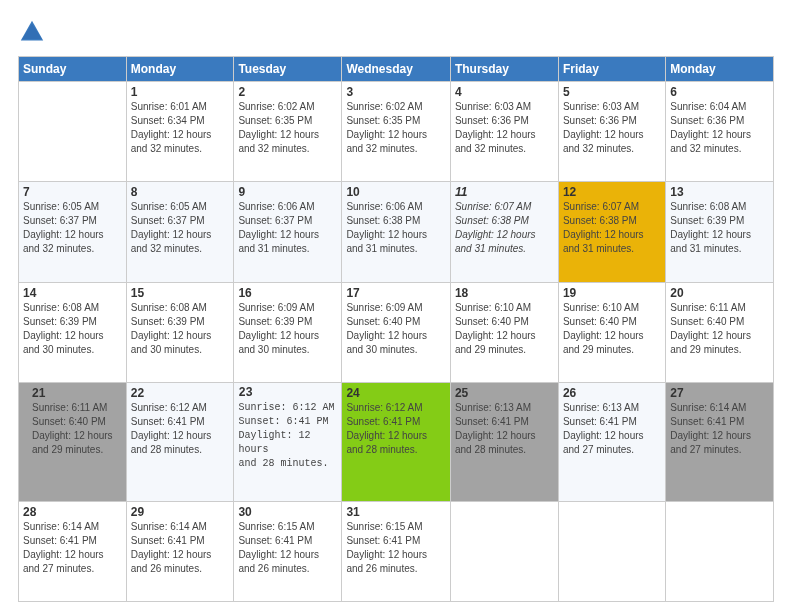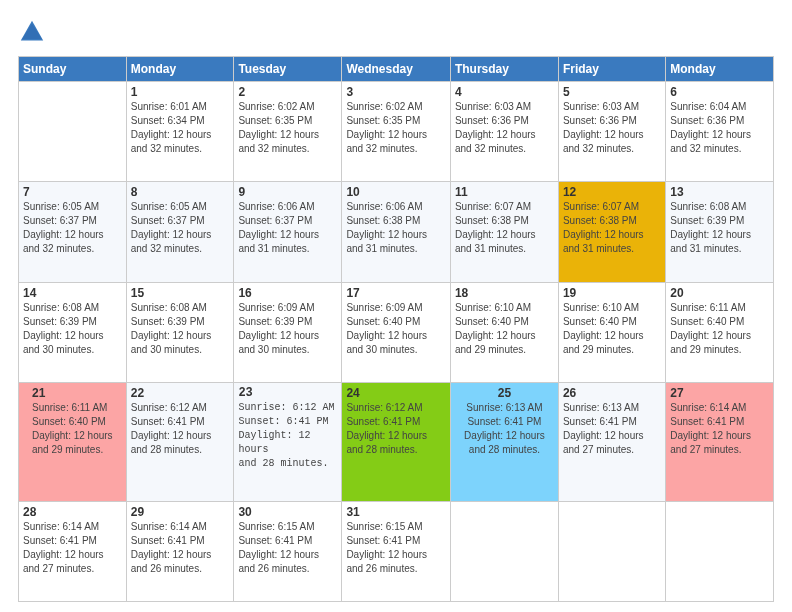--- a/index.html
+++ b/index.html
@@ -187,21 +187,21 @@
 Daylight: 12 hours
 and 31 minutes.</div>
           </td>
           <td style="background: rgb(245, 248, 252);">
             <span class="day-number">10</span>
             <div class="day-info" style="white-space: pre-line;">Sunrise: 6:06 AM
 Sunset: 6:38 PM
 Daylight: 12 hours
 and 31 minutes.</div>
           </td>
-          <td style="background: rgb(245, 248, 252);">
+          <td style="background: rgb(245, 248, 252); font-style: italic;">
             <span class="day-number">11</span>
             <div class="day-info" style="white-space: pre-line;">Sunrise: 6:07 AM
 Sunset: 6:38 PM
 Daylight: 12 hours
 and 31 minutes.</div>
           </td>
           <td style="background: #eab308;">
             <span class="day-number">12</span>
             <div class="day-info" style="white-space: pre-line;">Sunrise: 6:07 AM
 Sunset: 6:38 PM
@@ -261,21 +261,21 @@
           </td>
           <td>
             <span class="day-number">20</span>
             <div class="day-info" style="white-space: pre-line;">Sunrise: 6:11 AM
 Sunset: 6:40 PM
 Daylight: 12 hours
 and 29 minutes.</div>
           </td>
         </tr>
         <tr>
-          <td style="background: #fca5a5; padding-left: 13px;">
+          <td style="background: #a3a3a3; padding-left: 13px;">
             <span class="day-number">21</span>
             <div class="day-info" style="white-space: pre-line;">Sunrise: 6:11 AM
 Sunset: 6:40 PM
 Daylight: 12 hours
 and 29 minutes.</div>
           </td>
           <td style="background: rgb(245, 248, 252);">
             <span class="day-number">22</span>
             <div class="day-info" style="white-space: pre-line;">Sunrise: 6:12 AM
 Sunset: 6:41 PM
@@ -289,35 +289,35 @@
 Daylight: 12 hours
 and 28 minutes.</div>
           </td>
           <td style="background: #84cc16;">
             <span class="day-number">24</span>
             <div class="day-info" style="white-space: pre-line;">Sunrise: 6:12 AM
 Sunset: 6:41 PM
 Daylight: 12 hours
 and 28 minutes.</div>
           </td>
-          <td style="background: #7dd3fc; text-align: center;">
+          <td style="background: #a3a3a3;">
             <span class="day-number">25</span>
             <div class="day-info" style="white-space: pre-line;">Sunrise: 6:13 AM
 Sunset: 6:41 PM
 Daylight: 12 hours
 and 28 minutes.</div>
           </td>
           <td style="background: rgb(245, 248, 252);">
             <span class="day-number">26</span>
             <div class="day-info" style="white-space: pre-line;">Sunrise: 6:13 AM
 Sunset: 6:41 PM
 Daylight: 12 hours
 and 27 minutes.</div>
           </td>
-          <td style="background: #fca5a5;">
+          <td style="background: #a3a3a3;">
             <span class="day-number">27</span>
             <div class="day-info" style="white-space: pre-line;">Sunrise: 6:14 AM
 Sunset: 6:41 PM
 Daylight: 12 hours
 and 27 minutes.</div>
           </td>
         </tr>
         <tr>
           <td>
             <span class="day-number">28</span>

